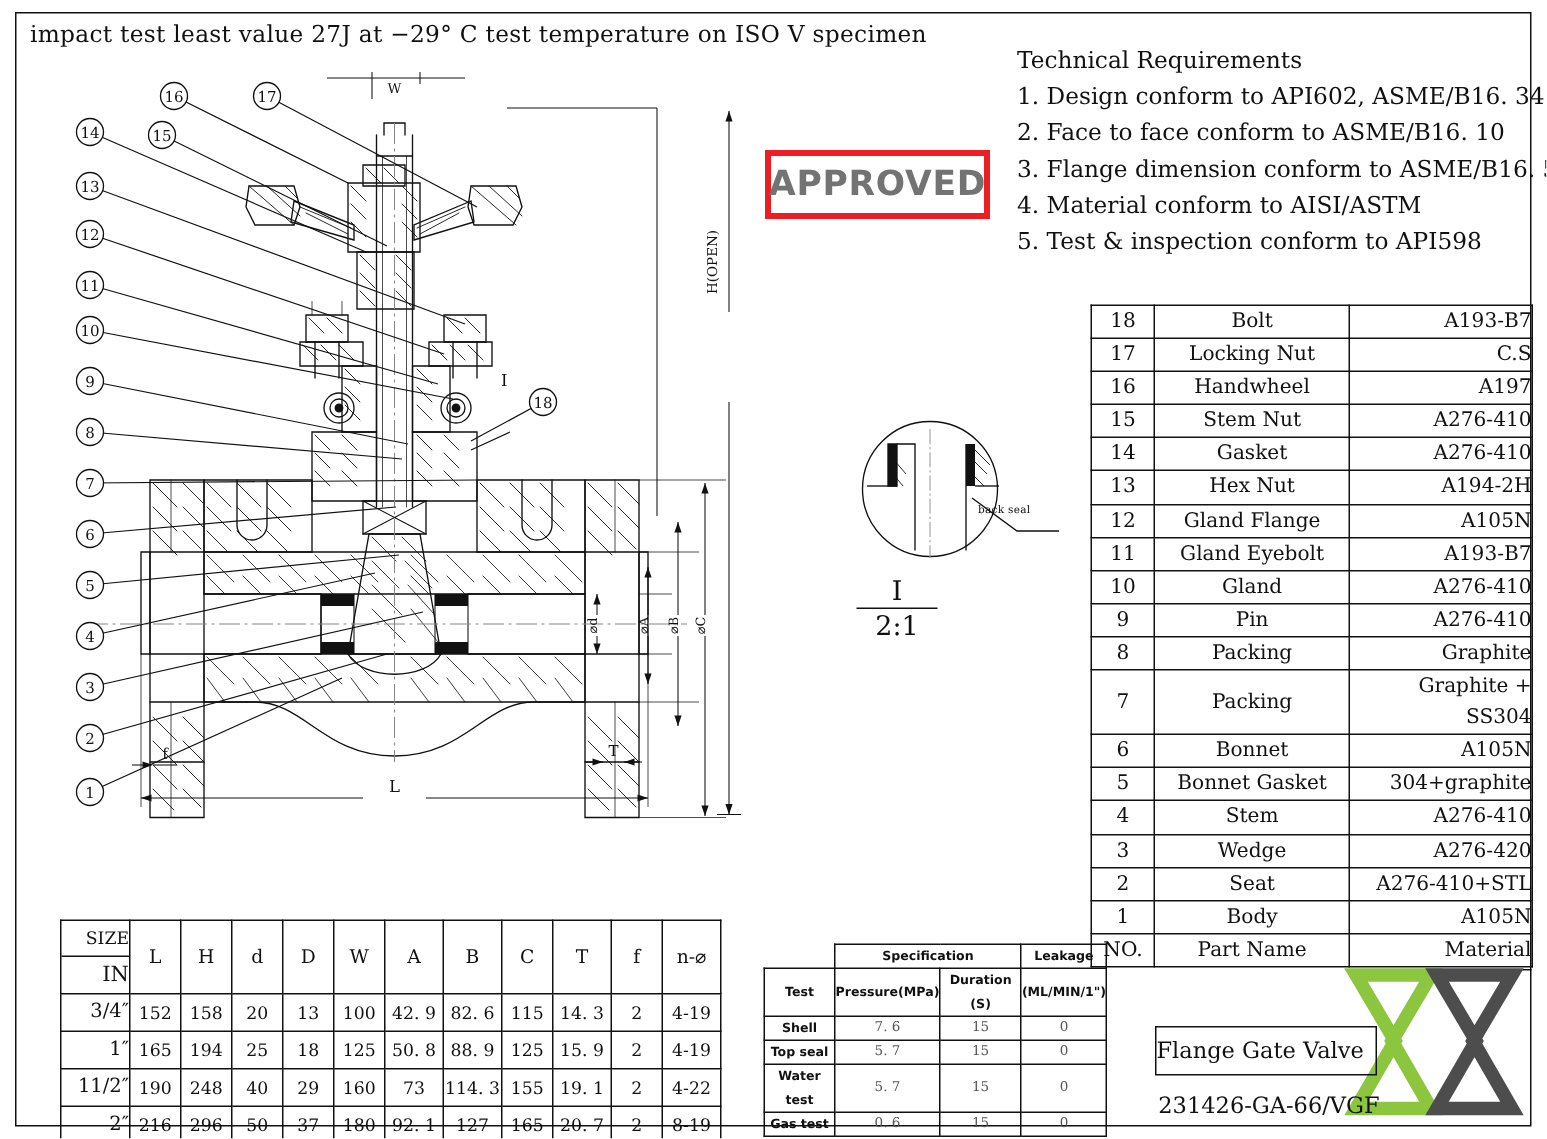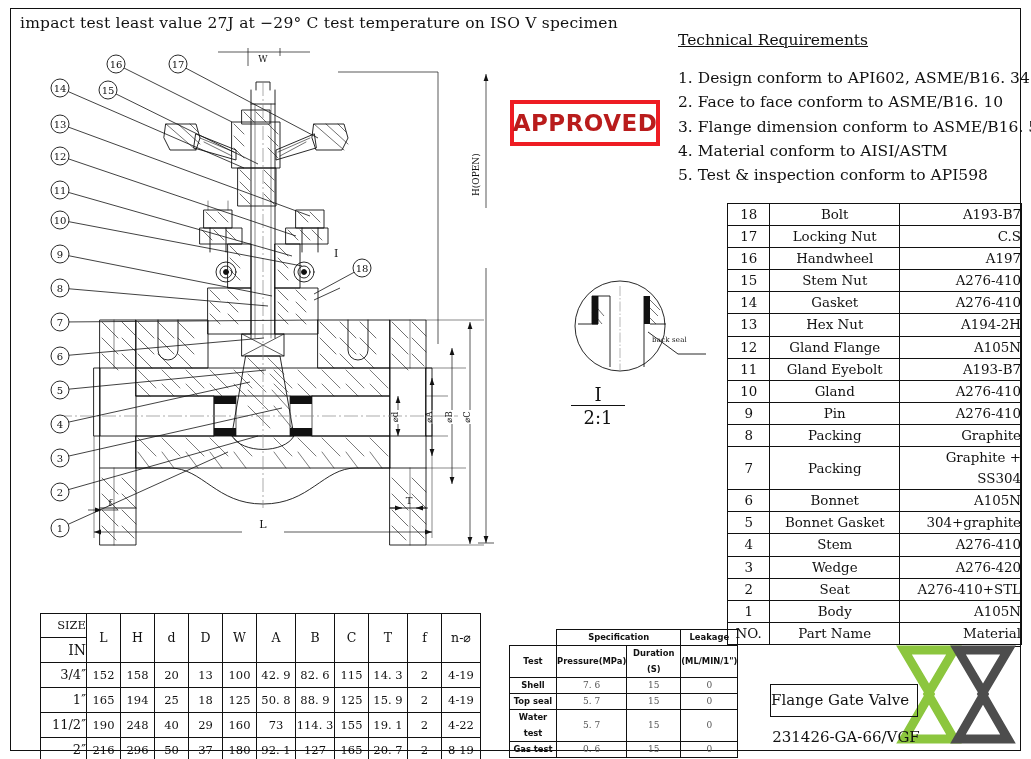--- a/index.html
+++ b/index.html
@@ -30,32 +30,32 @@
     position:absolute;left:20px;top:10px;
     width:660px;height:26px;
     font-size:15.5px;letter-spacing:.2px;
     line-height:26px;white-space:nowrap;
   }
   
   #tech-req{
     position:absolute;left:678px;top:28px;width:340px;
     font-size:15.5px;line-height:24.2px;
   }
-  #tech-req .tr-title{margin-bottom:14px;text-decoration:underline;}
+  #tech-req .tr-title{margin-bottom:0px;}
   #tech-req .tr-item{white-space:nowrap;}
   
   #approved{
     position:absolute;left:510px;top:100px;
     width:150px;height:46px;
     border:4px solid #ee1c23;
     box-sizing:border-box;
     display:flex;align-items:center;justify-content:center;
   }
   #approved span{
-    color:#b91c1c;
+    color:#737373;
     font-family:"DejaVu Sans","Liberation Sans",sans-serif;
     font-weight:bold;font-size:23px;letter-spacing:.5px;
   }
   
   table.eng{
     border-collapse:collapse;
     font-family:"DejaVu Serif","Liberation Serif",serif;
   }
   table.eng td,table.eng th{
     border:1px solid #111;

